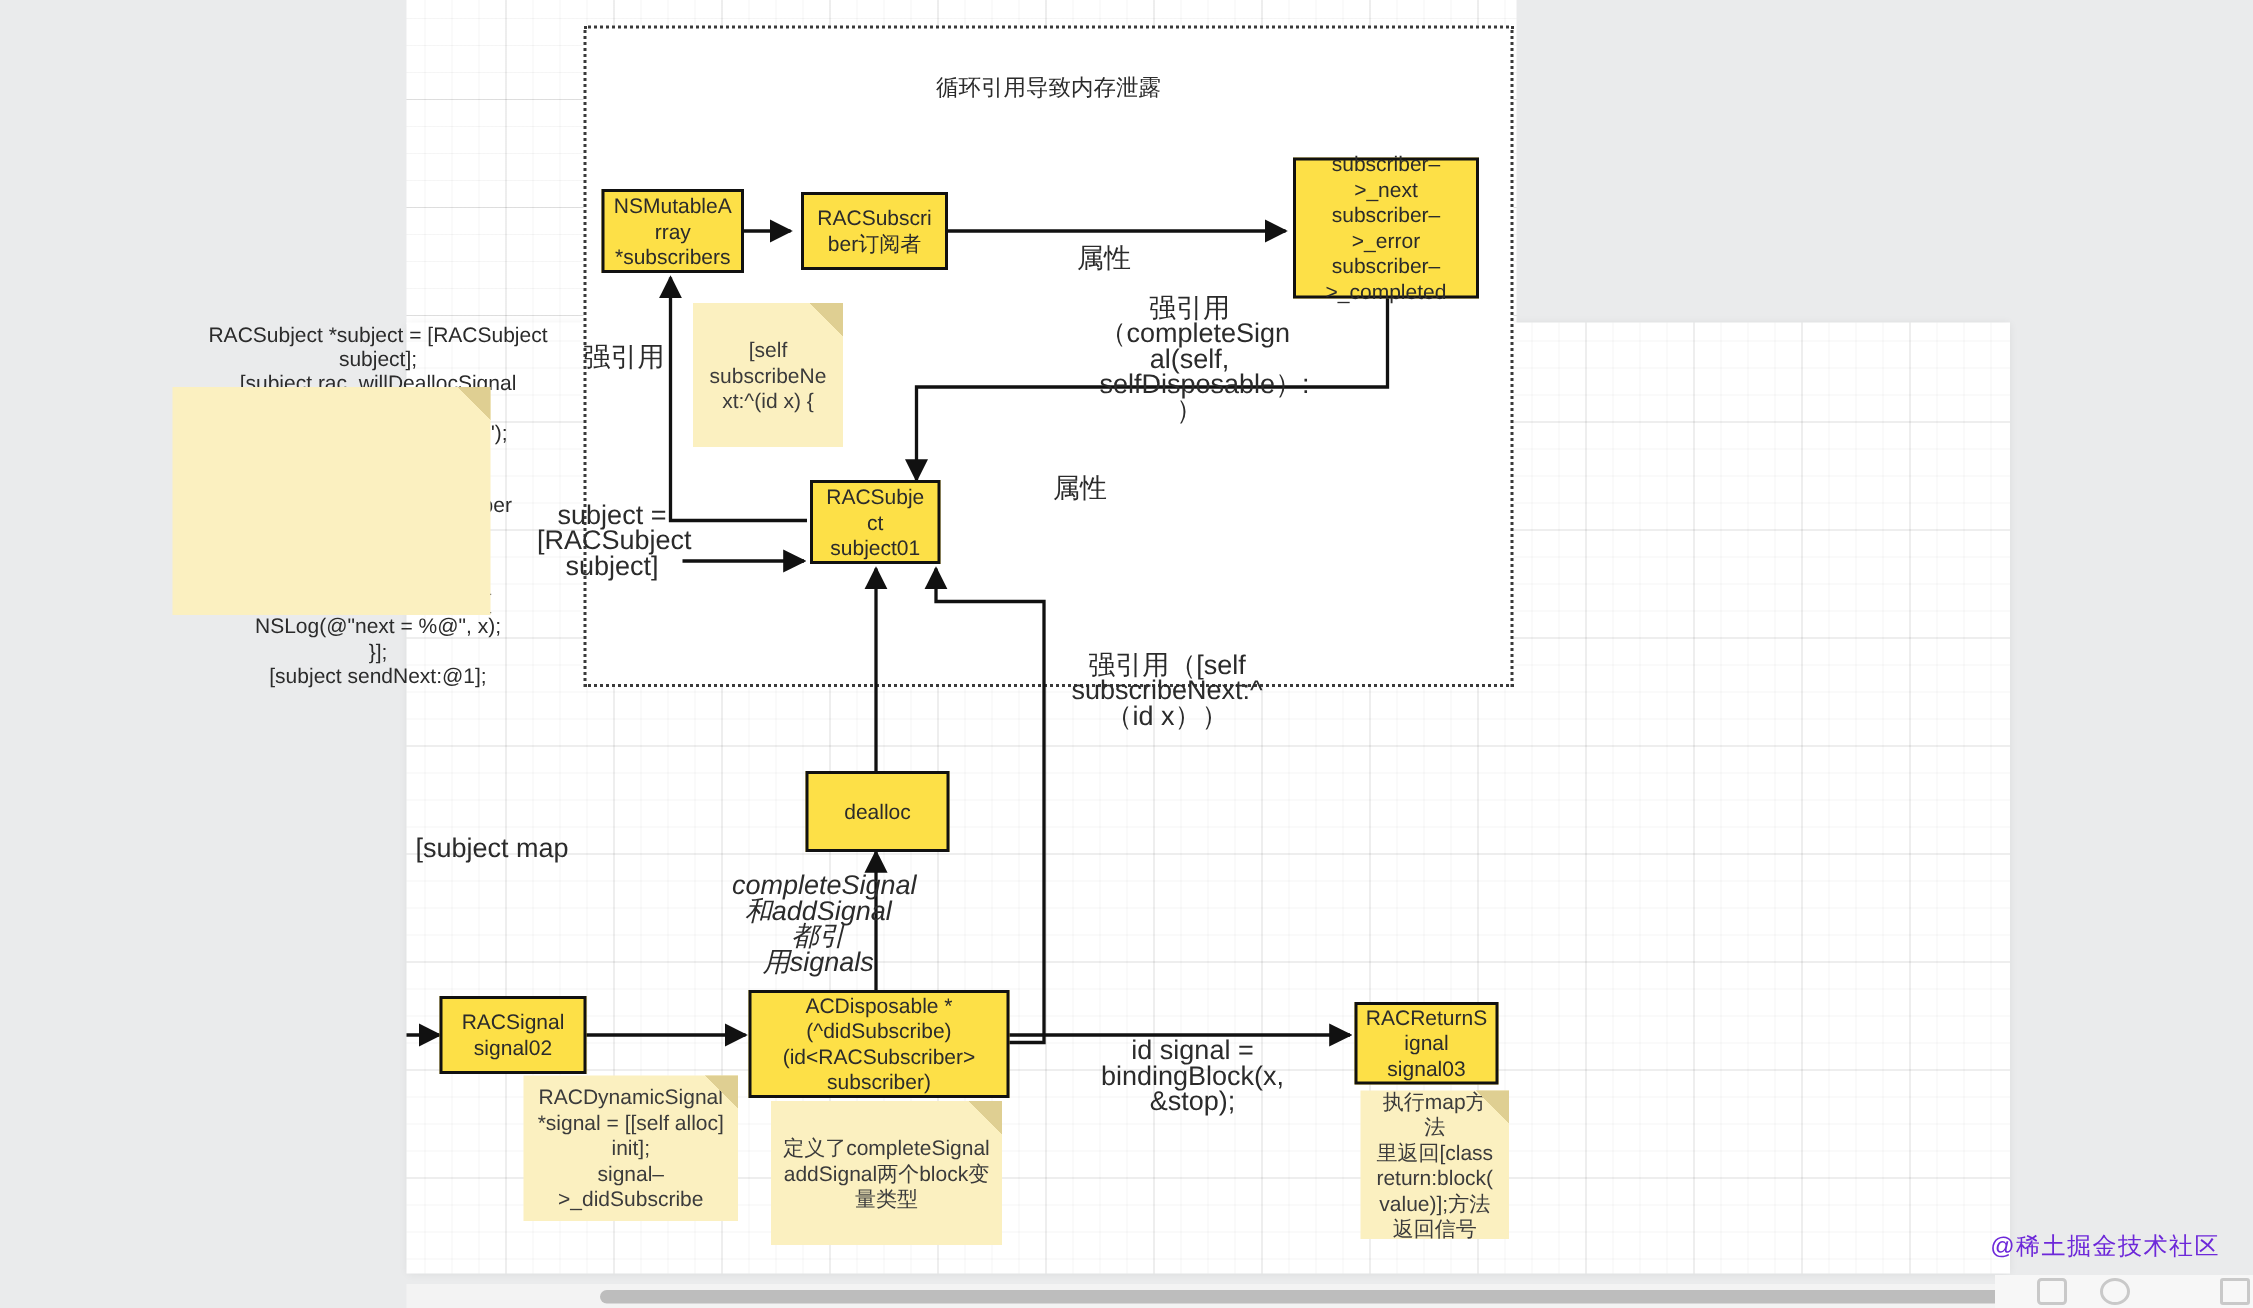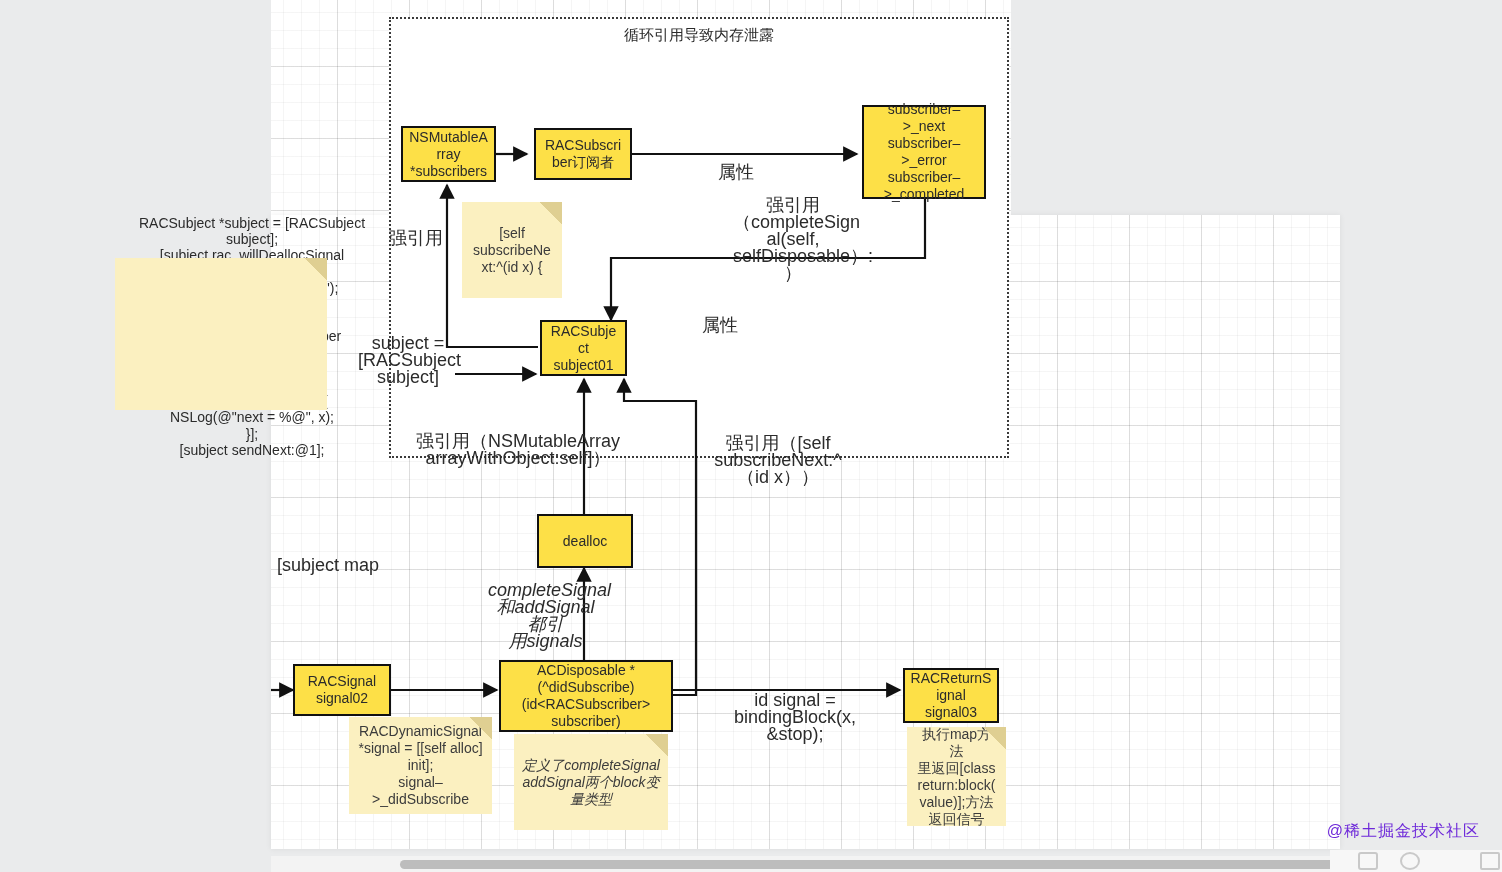--- a/index.html
+++ b/index.html
@@ -120,21 +120,21 @@
       <path d="M 624,695 L 696,695 L 696,401 L 624,401 L 624,379" marker-end="url(#ah)"></path>
 
       <path d="M 390,690 L 497,690" marker-end="url(#ah)"></path>
 
       <path d="M 271,690 L 293,690" marker-end="url(#ah)"></path>
 
       <path d="M 672,690 L 900,690" marker-end="url(#ah)"></path>
     </g>
   </svg>
 
-  <div class="title" style="left:389px;top:25px;width:620px;">循环引用导致内存泄露</div>
+  <div class="title" style="left:389px;top:49px;width:620px;">循环引用导致内存泄露</div>
 
   <div class="node" style="left:401px;top:126px;width:95px;height:56px;">NSMutableA
 rray
 *subscribers</div>
 
   <div class="node" style="left:534px;top:128px;width:98px;height:52px;">RACSubscri
 ber订阅者</div>
 
   <div class="node" style="left:862px;top:105px;width:124px;height:94px;">subscriber–
 &gt;_next
@@ -170,22 +170,20 @@
   <div class="lbl" style="left:733px;top:197px;width:120px;">强引用
 （completeSign
 al(self,
 selfDisposable）:
 ）</div>
 
   <div class="lbl" style="left:358px;top:335px;width:100px;">subject =
 [RACSubject
 subject]</div>
 
-  <div class="lbl" style="left:404px;top:433px;width:228px;">强引用（NSMutableArray
-arrayWithObject:self]）</div>
 
   <div class="lbl" style="left:713px;top:435px;width:130px;">强引用（[self
 subscribeNext:^
 （id x））</div>
 
   <div class="lbl" style="left:488px;top:582px;width:115px;font-style:italic;">completeSignal
 和addSignal都引
 用signals</div>
 
   <div class="lbl" style="left:733px;top:692px;width:124px;">id signal =
@@ -223,21 +221,21 @@
 
   <div class="note" style="left:349px;top:717px;width:143px;height:97px;">
     <span class="fold"></span>
     <span>RACDynamicSignal
 *signal = [[self alloc]
 init];
 signal–
 &gt;_didSubscribe</span>
   </div>
 
-  <div class="note" style="left:514px;top:734px;width:154px;height:96px;font-style:italic;">
+  <div class="note" style="left:514px;top:734px;width:154px;height:96px;">
     <span class="fold"></span>
     <span>定义了completeSignal
 addSignal两个block变
 量类型</span>
   </div>
 
   <div class="note" style="left:907px;top:727px;width:99px;height:99px;">
     <span class="fold"></span>
     <span>执行map方法
 里返回[class

